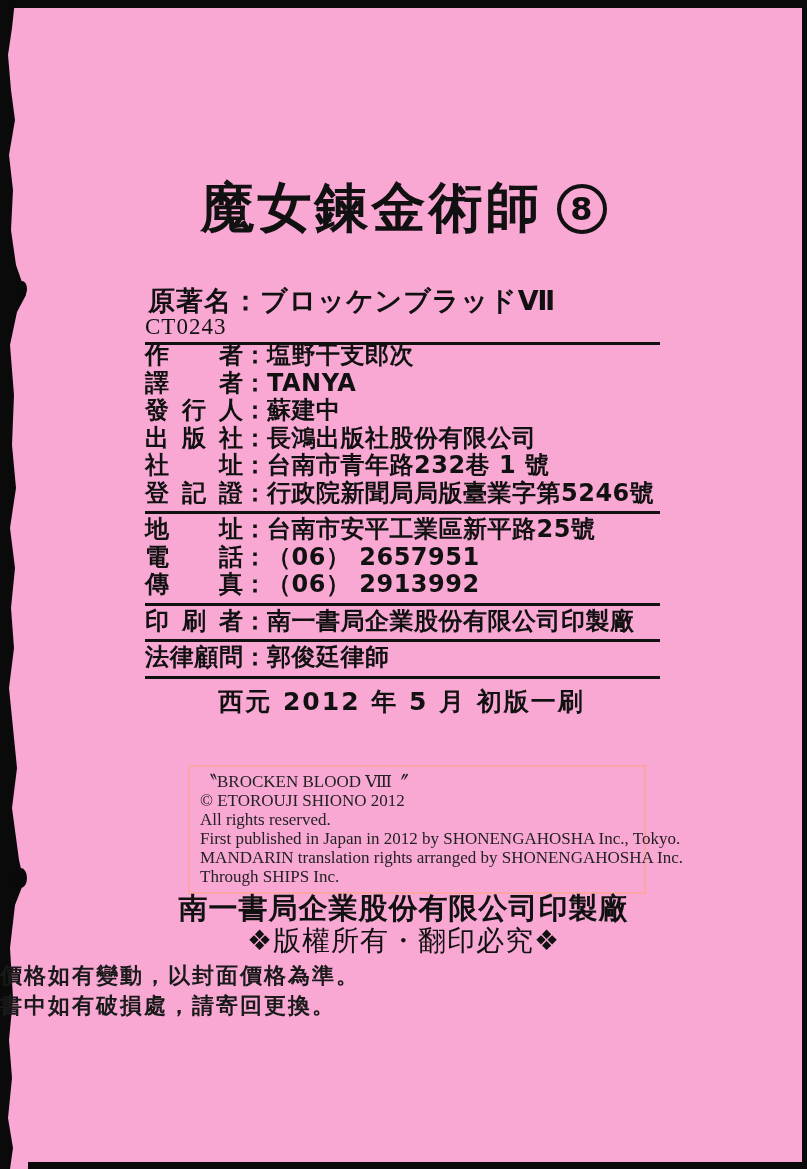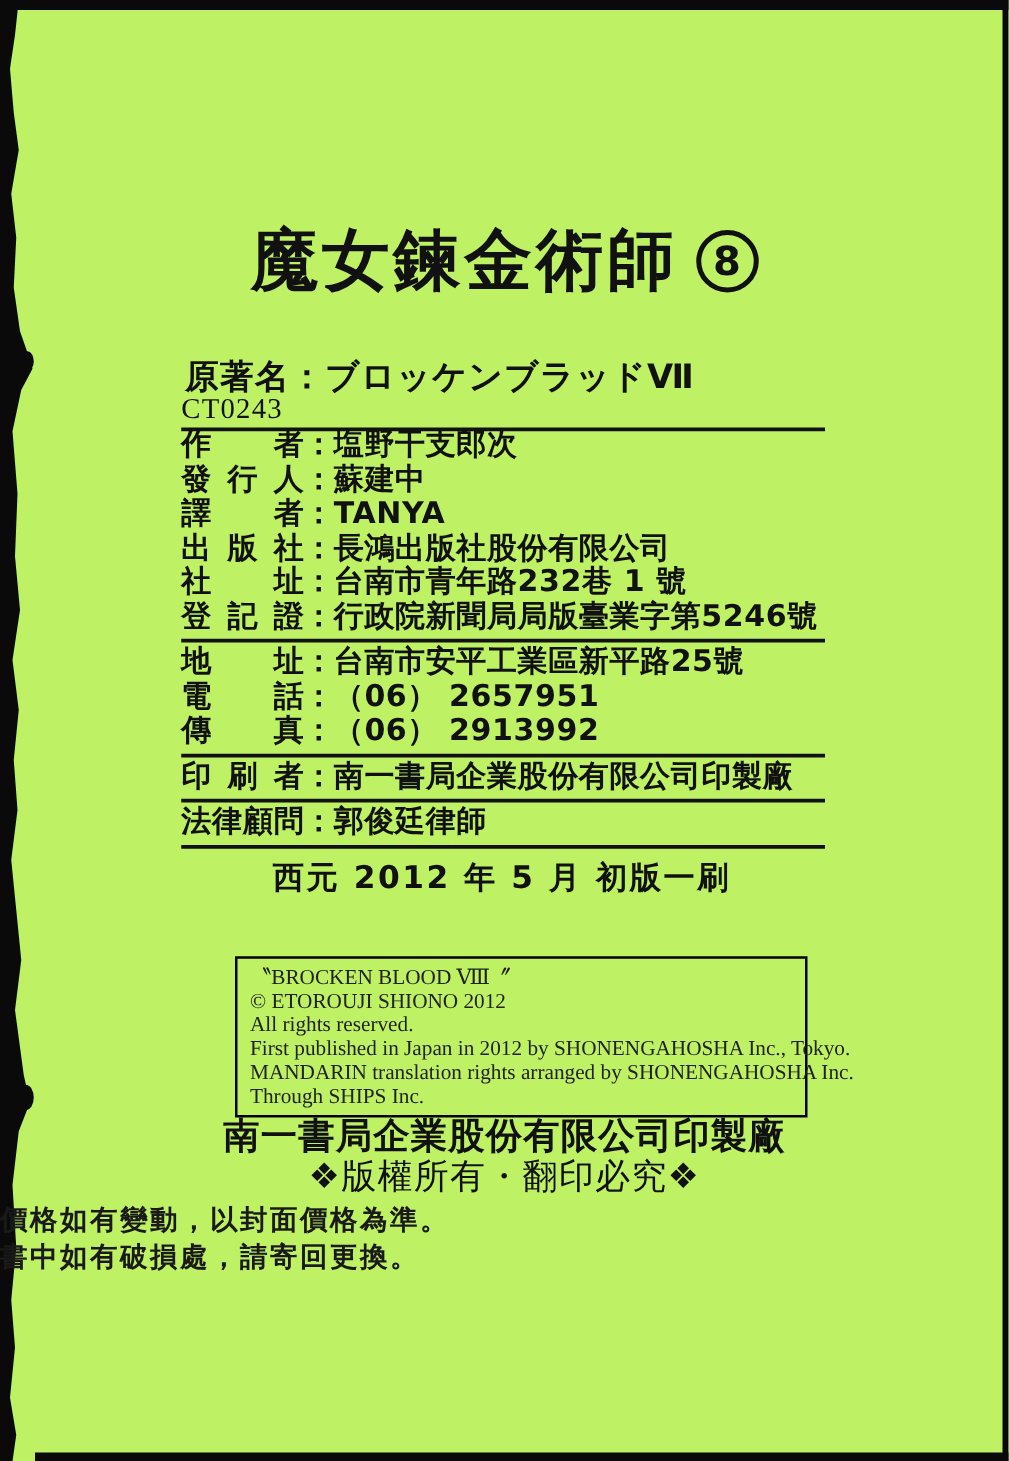--- a/index.html
+++ b/index.html
@@ -1,19 +1,19 @@
 <!DOCTYPE html>
 <html><head>
 <meta charset="utf-8">
 <style>
   html,body{margin:0;padding:0;background:#e8e8e8;}
   .page{
     position:relative;
     width:807px;height:1169px;
-    background:#bef264;
+    background:#f9a8d4;
     overflow:hidden;
     font-family:"DejaVu Sans","Liberation Sans",sans-serif;
     color:#111;
   }
   
   .scan-top{position:absolute;left:0;top:0;width:807px;height:8px;background:#0a0a0a;}
   .scan-bottom{position:absolute;left:28px;top:1162px;width:779px;height:7px;background:#0a0a0a;}
   .scan-right{position:absolute;left:802px;top:0;width:5px;height:1169px;background:#0a0a0a;}
   .scan-left{position:absolute;left:0;top:0;width:30px;height:1169px;}
   
@@ -54,21 +54,21 @@
   }
   .colon{display:inline-block;vertical-align:top;}
   .val{display:inline-block;vertical-align:top;letter-spacing:0.5px;}
   .edition{
     text-align:center;font-size:25px;font-weight:bold;
     padding:6px 2px 0 0;letter-spacing:2px;white-space:nowrap;
   }
   
   .copy-box{
     position:absolute;left:188px;top:765px;width:436px;
-    border:2px solid #000000;
+    border:2px solid #fca5a5;
     padding:5px 8px 6px 10px;
     font-family:"Liberation Serif","DejaVu Serif",serif;
     font-size:17px;line-height:19px;color:#222;
   }
   .copy-box .cline{white-space:nowrap;}
   
   .license-line{
     position:absolute;left:0;top:889px;width:807px;text-align:center;
     font-size:29px;font-weight:bold;letter-spacing:1px;white-space:nowrap;
   }
@@ -107,24 +107,24 @@
   <div class="orig-title">原著名：ブロッケンブラッドⅦ</div>
   <div class="code-line">CT0243</div>
 
   <div class="colophon">
 
     <div class="section">
       <div class="row">
         <span class="lbl">作者</span><span class="colon">：</span><span class="val">塩野干支郎次</span>
       </div>
       <div class="row">
-        <span class="lbl">發行人</span><span class="colon">：</span><span class="val">蘇建中</span>
+        <span class="lbl">譯者</span><span class="colon">：</span><span class="val">TANYA</span>
       </div>
       <div class="row">
-        <span class="lbl">譯者</span><span class="colon">：</span><span class="val">TANYA</span>
+        <span class="lbl">發行人</span><span class="colon">：</span><span class="val">蘇建中</span>
       </div>
       <div class="row">
         <span class="lbl">出版社</span><span class="colon">：</span><span class="val">長鴻出版社股份有限公司</span>
       </div>
       <div class="row">
         <span class="lbl">社址</span><span class="colon">：</span><span class="val">台南市青年路232巷 1 號</span>
       </div>
       <div class="row">
         <span class="lbl">登記證</span><span class="colon">：</span><span class="val">行政院新聞局局版臺業字第5246號</span>
       </div>

